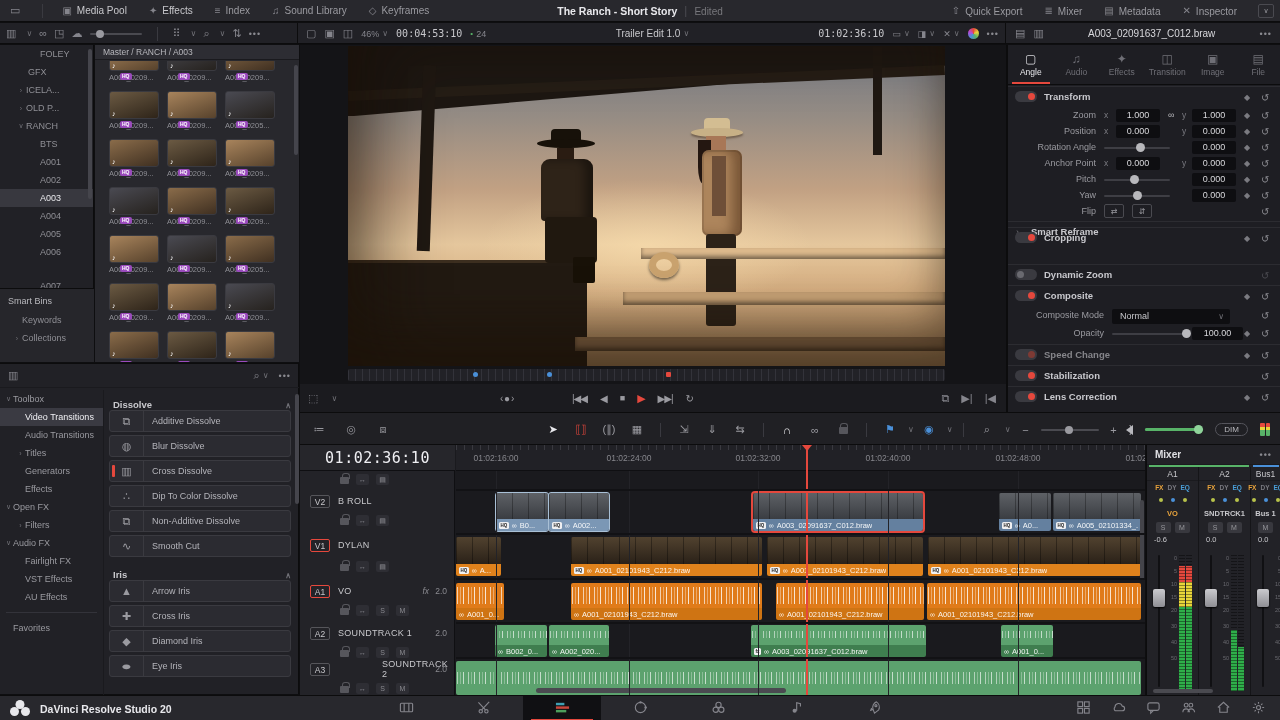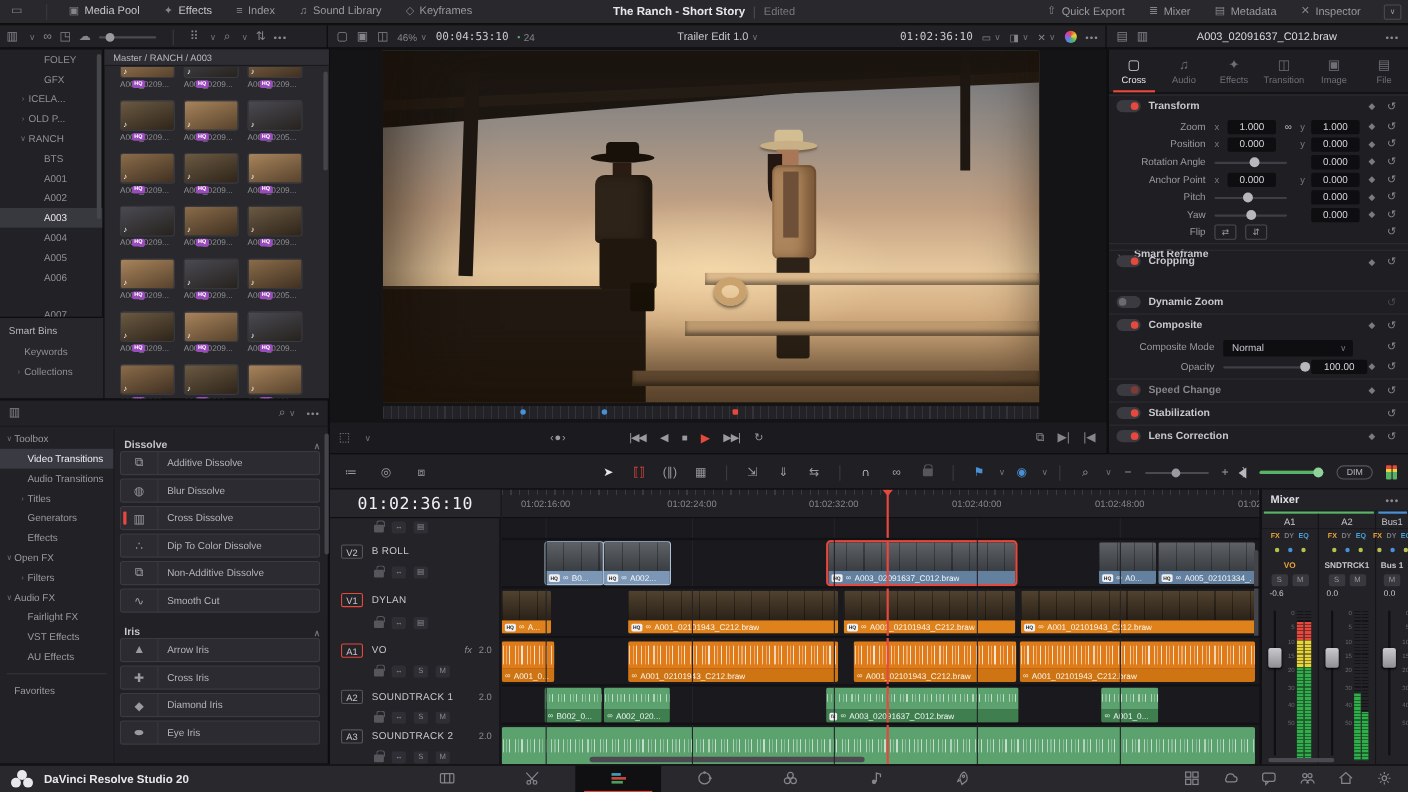--- a/index.html
+++ b/index.html
@@ -328,21 +328,21 @@
       <span class="dots3">•••</span>
     </div>
   </div>
 
   <div id="bins">
     <div id="bin-list">
         <div class="bin-row" style="padding-left: 30px;">
           <span class="cv"></span>
           <span>FOLEY</span>
         </div>
-        <div class="bin-row" style="padding-left: 30px;">
+        <div class="bin-row" style="padding-left: 18px;">
           <span class="cv"></span>
           <span>GFX</span>
         </div>
         <div class="bin-row" style="padding-left: 16px;">
           <span class="cv">›</span>
           <span>ICELA...</span>
         </div>
         <div class="bin-row" style="padding-left: 16px;">
           <span class="cv">›</span>
           <span>OLD P...</span>
@@ -506,21 +506,21 @@
       <span class="mark" style="left:125px;background:#4a90d9"></span>
       <span class="mark" style="left:199px;background:#4a90d9"></span>
       <span class="mark" style="left:318px;background:#e5483d;border-radius:1px"></span>
     </div>
   </div>
 
   <div id="inspector">
     <div id="insp-tabs">
         <div class="itab on">
           <span class="icon">▢</span>
-          <span>Cross</span>
+          <span>Angle</span>
         </div>
         <div class="itab">
           <span class="icon">♫</span>
           <span>Audio</span>
         </div>
         <div class="itab">
           <span class="icon">✦</span>
           <span>Effects</span>
         </div>
         <div class="itab">
@@ -921,21 +921,21 @@
             <span class="trk-badge">A2</span>
             <span class="trk-nm">SOUNDTRACK 1</span>
             <span class="trk-ch">2.0</span>
           </div>
           <div class="trk-icons" style="top: 198px;">
             <span class="locki"></span>
             <span class="ti">↔</span>
             <span class="ti">S</span>
             <span class="ti">M</span>
           </div>
-          <div class="trk-name" style="top: 214px;">
+          <div class="trk-name" style="top: 214px; gap: 44px;">
             <span class="trk-badge">A3</span>
             <span class="trk-nm">SOUNDTRACK 2</span>
             <span class="trk-ch">2.0</span>
           </div>
           <div class="trk-icons" style="top: 234px;">
             <span class="locki"></span>
             <span class="ti">↔</span>
             <span class="ti">S</span>
             <span class="ti">M</span>
           </div>

